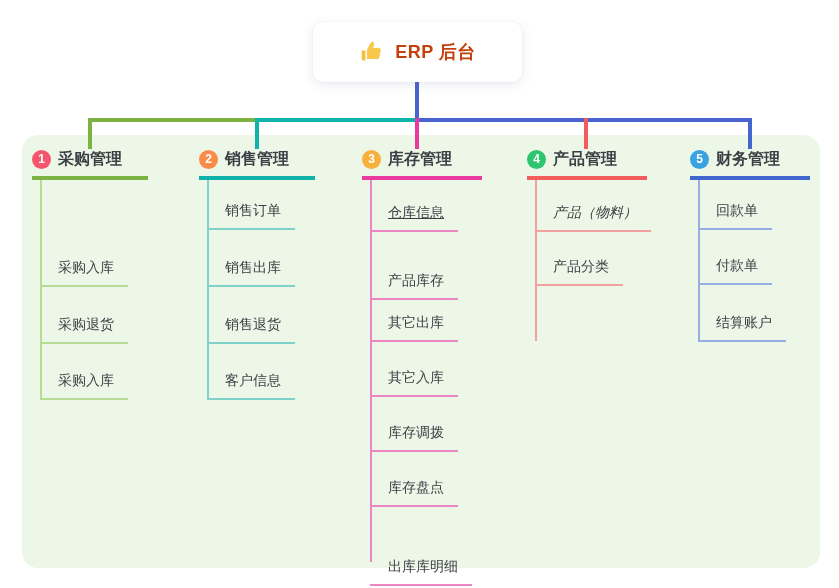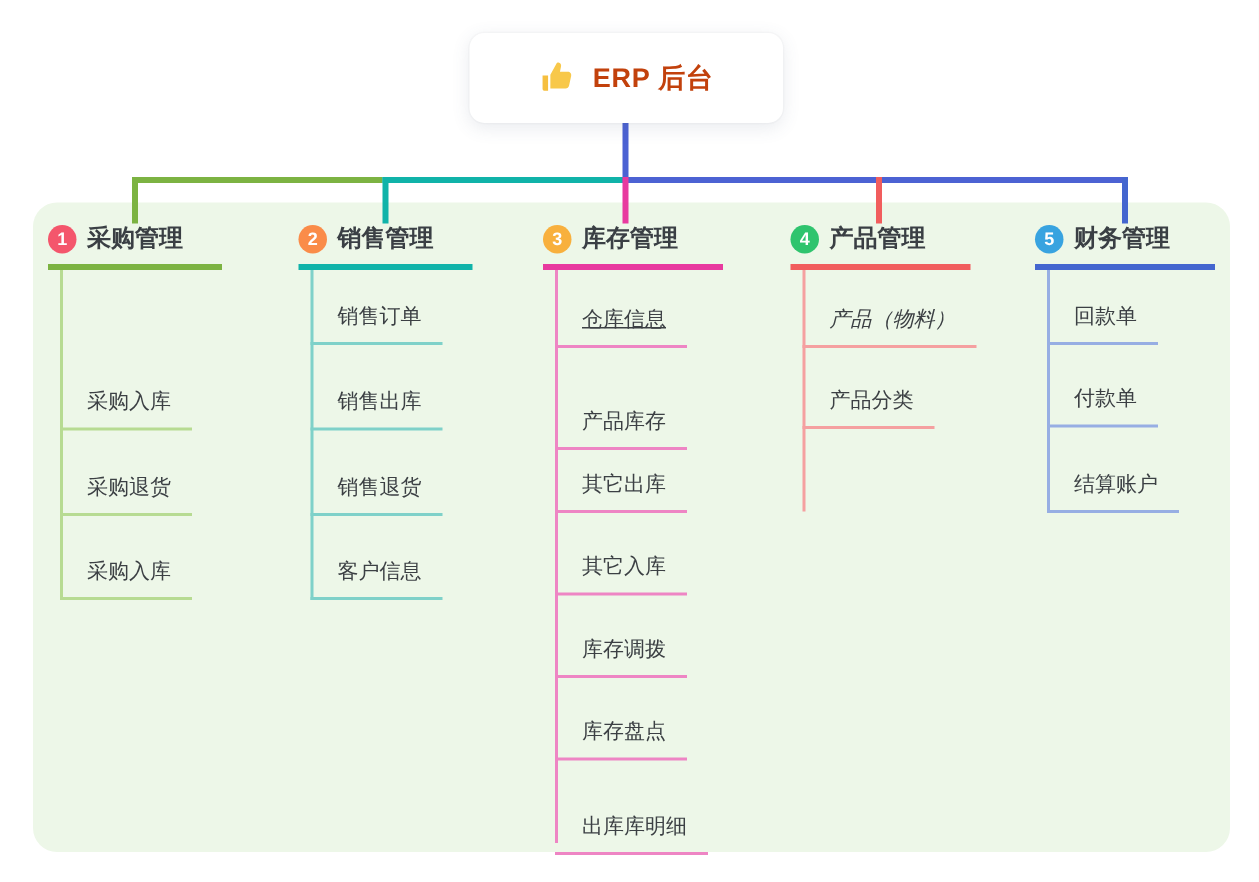--- a/index.html
+++ b/index.html
@@ -64,21 +64,21 @@
   
   .child {
     position:absolute; padding:0 14px 8px 18px;
     font-size:14px; line-height:20px; color:#3c4044;
     border-bottom:2px solid; white-space:nowrap;
   }
   .c1 { left:40px; }  .c2 { left:207px; } .c3 { left:370px; }
   .c4 { left:535px; } .c5 { left:698px; }
   .r0 { top:200px; } .r1 { top:257px; } .r2 { top:314px; } .r3 { top:370px; }
   .s0 { top:202px;text-decoration:underline; } .s1 { top:257px;margin-top:13px; } .s2 { top:312px; } .s3 { top:367px; }
-  .s4 { top:422px; } .s5 { top:477px; } .s6 { top:540px;text-align:center; }
+  .s4 { top:422px; } .s5 { top:477px; } .s6 { top:556px;text-align:center; }
   .t0 { top:202px; } .t1 { top:256px; } .t2 { top:311px; }
   .u0 { top:200px; } .u1 { top:255px; } .u2 { top:312px; }
 </style>
 </head>
 <body>
 
 <div class="stage">
 
   <div class="panel" style="background-color: rgb(237, 247, 232);"></div>
 

